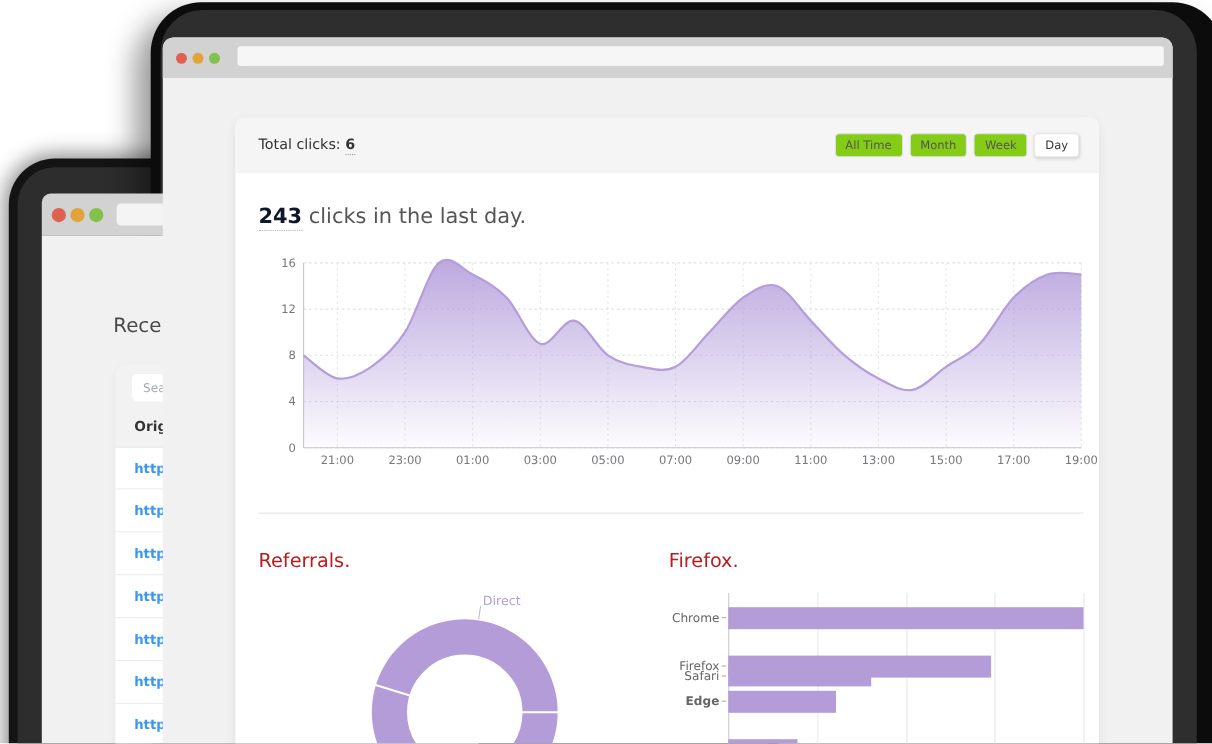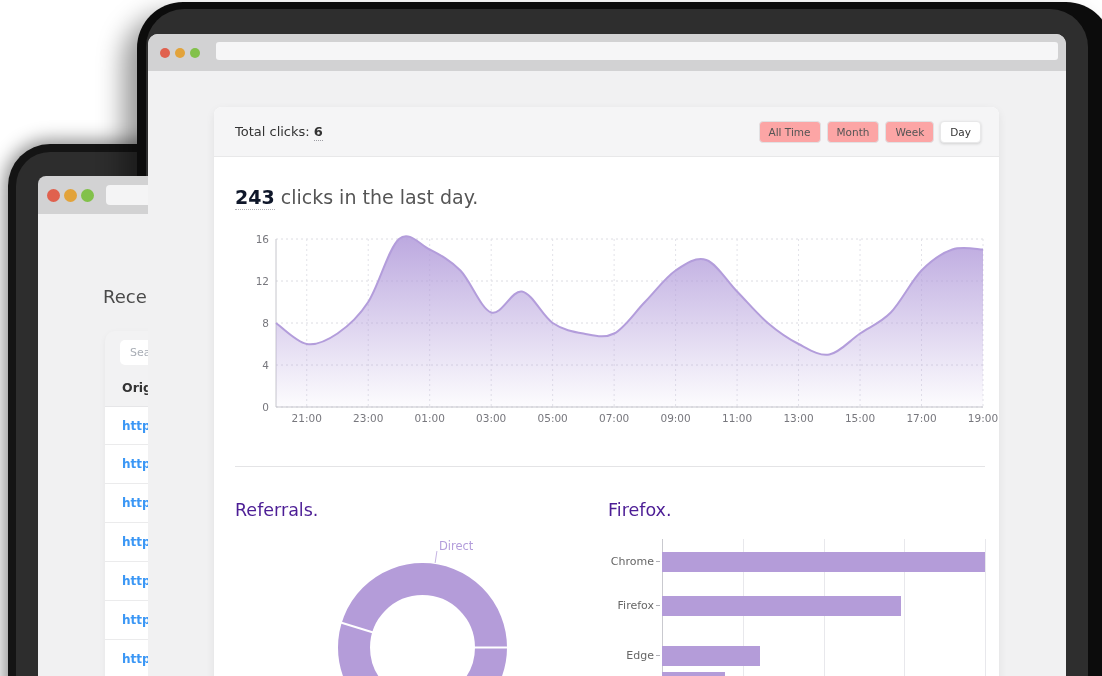--- a/index.html
+++ b/index.html
@@ -46,29 +46,29 @@
   #front-window .dots { gap:5px; }
   #front-window .dot { width:10px; height:10px; }
   #front-window .urlbar { left:68px; top:8px; width:842px; height:18px; border-radius:3px; }
 
   
   #card { position:absolute; left:66px; top:73px; width:785px; height:644px; background:#ffffff; border-radius:8px; box-shadow:0 3px 10px rgba(0,0,0,.07); }
   #card-header { height:50px; background:#f5f5f6; border-bottom:1px solid #e8e8e9; border-radius:8px 8px 0 0; display:flex; align-items:center; justify-content:space-between; padding:0 18px 0 21px; }
   #total-clicks { font-size:13px; color:#333; }
   #total-clicks b { border-bottom:1px dotted #9d9da3; padding-bottom:1px; }
   #filters { display:flex; gap:6px; }
-  .fbtn { font-family:inherit; font-size:10.5px; color:#555; background:#fca5a5; border:1px solid #e1e1e3; border-radius:4px; padding:4px 9px; cursor:pointer; }
+  .fbtn { font-family:inherit; font-size:10.5px; color:#555; background:#84cc16; border:1px solid #e1e1e3; border-radius:4px; padding:4px 9px; cursor:pointer; }
   .fbtn.active { background:#fff; border-color:#e8e8e9; color:#333; box-shadow:0 1px 3px rgba(0,0,0,.15); }
 
   #headline { position:absolute; left:21px; top:79px; font-size:19px; color:#555; }
   #headline b { color:#0f172a; border-bottom:1.5px dotted #b3b3b8; padding-bottom:1px; }
 
   #area-chart { position:absolute; left:20px; top:124px; }
   #section-divider { position:absolute; left:21px; right:14px; top:359px; border-top:1px solid #e4e4e6; }
-  .sec-title { position:absolute; top:393px; font-size:17.5px; color:#4c1d95; }
+  .sec-title { position:absolute; top:393px; font-size:17.5px; color:#b91c1c; }
   #referrals-title { left:21px; }
   #browsers-title  { left:394px; }
   #donut-chart { position:absolute; left:38px; top:424px; }
 
   
   #bar-chart { position:absolute; left:394px; top:428px; width:380px; height:216px; }
   .bgrid { position:absolute; top:4px; bottom:0; width:1px; background:#e8e8ec; }
   .bgrid.axis { background:#c9c9cf; }
   .brow { position:absolute; left:0; height:31px; display:flex; align-items:center; }
   .blabel { width:46px; text-align:right; font-size:11px; color:#666; }
@@ -223,21 +223,26 @@
           <div class="brow" style="top: 11px;">
             <span class="blabel">Chrome</span>
             <span class="btick"></span>
             <div class="bbar" style="width: 323px;"></div>
           </div>
           <div class="brow" style="top: 55px;">
             <span class="blabel">Firefox</span>
             <span class="btick"></span>
             <div class="bbar" style="width: 238.7px;"></div>
           </div>
-          <div class="brow" style="top: 105px;">
+          <div class="brow" style="top: 63.8px;">
+            <span class="blabel">Safari</span>
+            <span class="btick"></span>
+            <div class="bbar" style="width: 129.9px;"></div>
+          </div>
+          <div class="brow" style="top: 87px; font-weight: bold;">
             <span class="blabel">Edge</span>
             <span class="btick"></span>
             <div class="bbar" style="width: 98.3px;"></div>
           </div>
           <div class="brow" style="top: 131px;">
             <span class="blabel">Other</span>
             <span class="btick"></span>
             <div class="bbar" style="width: 63.2px;"></div>
           </div>
         </div>

